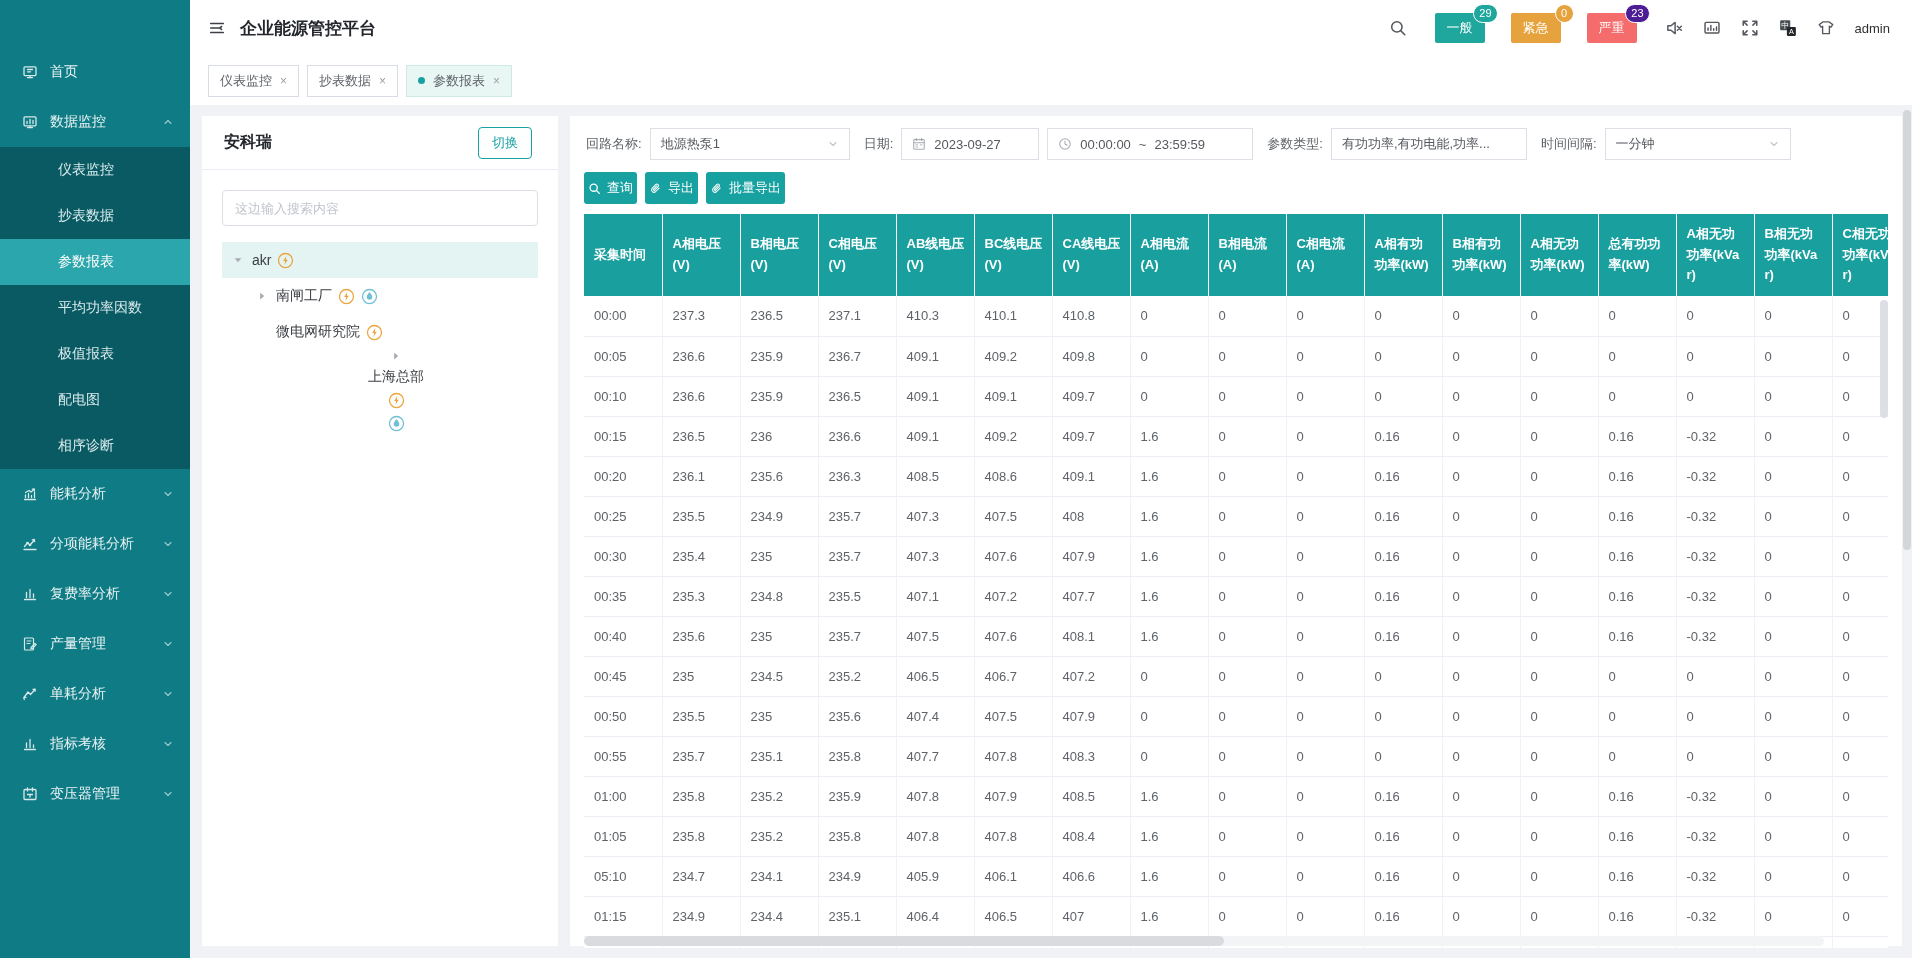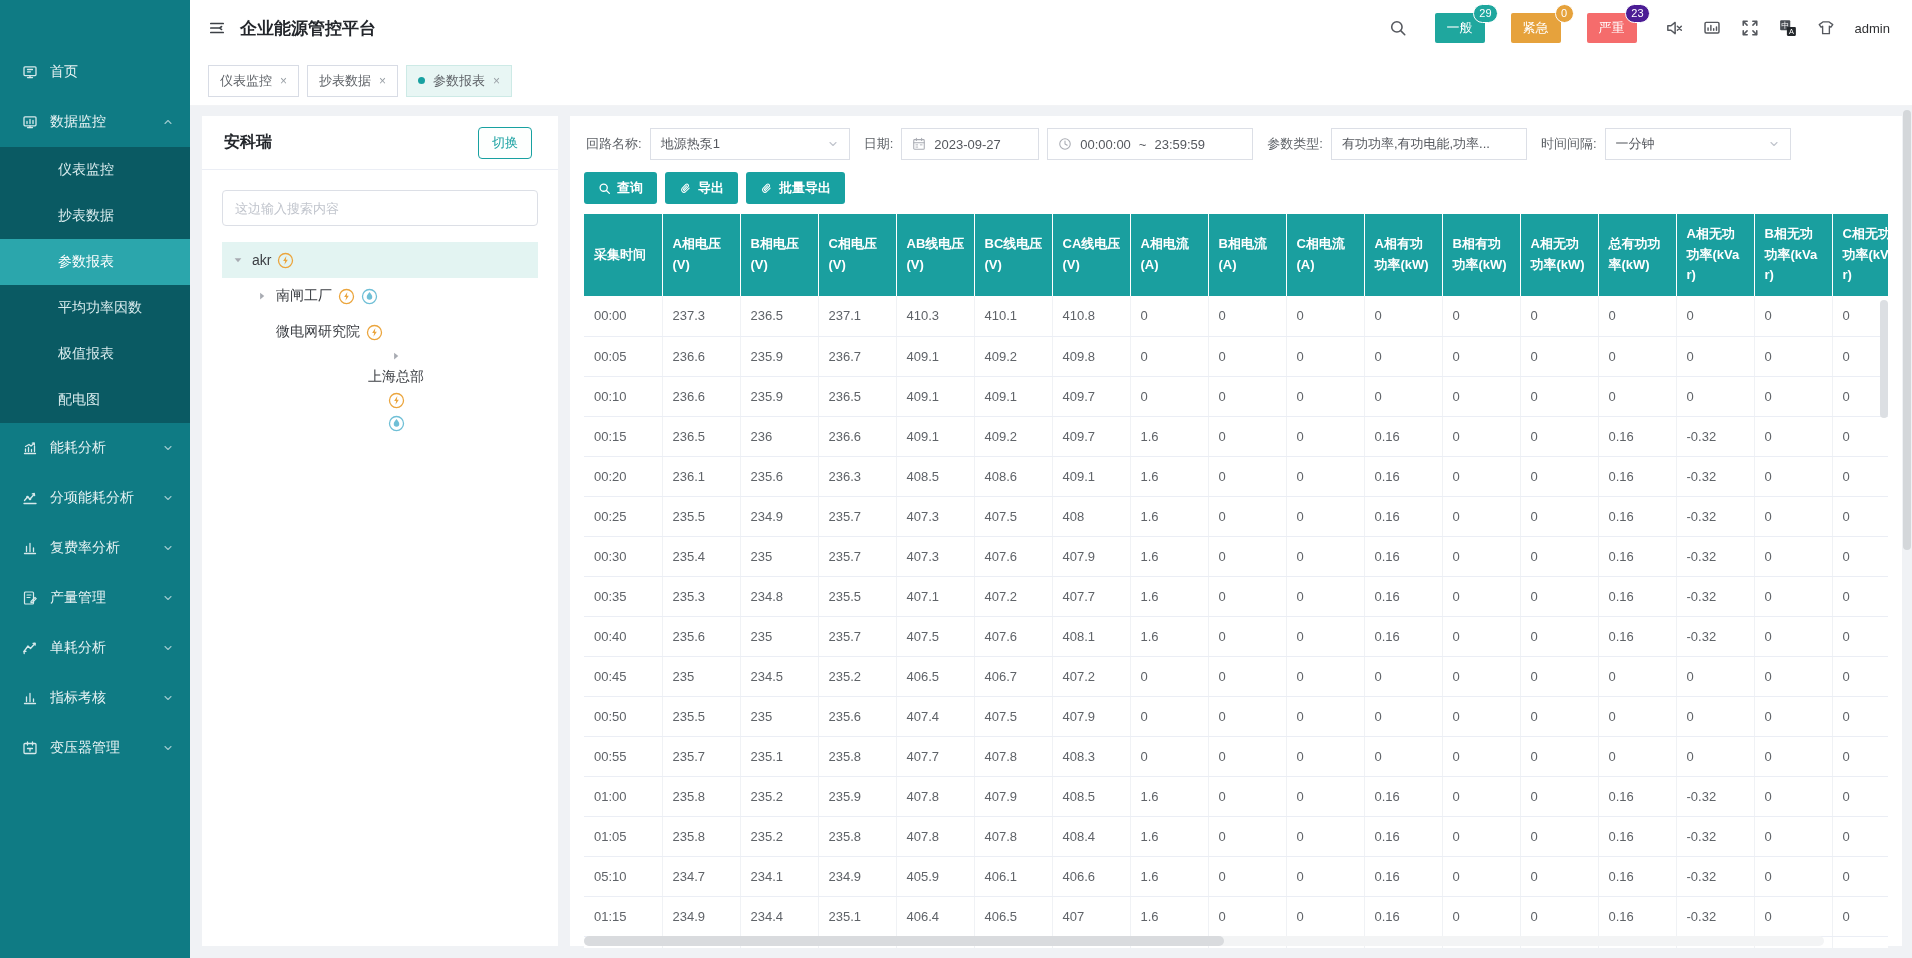--- a/index.html
+++ b/index.html
@@ -64,21 +64,21 @@
   .filter-row { display:flex; align-items:center; gap:8px; white-space:nowrap; }
   .f-label { font-size:13px; color:#5f6368; margin-left:6px; }
   .f-label:first-child { margin-left:2px; }
   .f-box { height:32px; border:1px solid #dcdfe6; border-radius:0; display:flex; align-items:center; padding:0 10px; font-size:13px; color:#55585e; background:#fff; gap:8px; flex-shrink:0; }
   .f-box .icon { color:#a8abb2; display:flex; }
   .f-box .icon svg { width:14px; height:14px; }
   .f-box .chevron { margin-left:auto; color:#c0c4cc; display:flex; }
   .f-box .chevron svg { width:12px; height:12px; }
 
   .btn-row { display:flex; gap:8px; margin:12px 0 10px; }
-  .btn { background:#18a1a1; color:#fff; border:none; border-radius:3px; height:32px; padding:0 14px; font-size:13px; display:flex; align-items:center; gap:6px; cursor:pointer; font-family:inherit;font-weight:bold; }
+  .btn { background:#18a1a1; color:#fff; border:none; border-radius:3px; height:32px; padding:0 4px; font-size:13px; display:flex; align-items:center; gap:6px; cursor:pointer; font-family:inherit; }
   .btn .icon { display:flex; }
   .btn .icon svg { width:13px; height:13px; }
 
   .table-wrap { position:relative; height:734px; overflow:hidden; }
   table { border-collapse:collapse; table-layout:fixed; width:1326px; }
   thead th { background:#1a9f9f; color:#fff; font-size:13px; font-weight:bold; text-align:left; padding:6px 6px 6px 10px; height:82px; border-right:1px solid #fff; vertical-align:middle; word-break:break-all; line-height:1.6; }
   tbody td { height:40px; font-size:13px; color:#5f6368; padding:0 6px 0 10px; border-bottom:1px solid #ebeef5; border-right:1px solid #f0f2f5; background:#fff; white-space:nowrap; overflow:hidden; }
 
   .hscroll { position:absolute; left:0; width:1240px; bottom:2px; height:10px; background:#f3f4f5; border-radius:5px; }
   .hthumb { width:640px; height:10px; background:#d9dbde; border-radius:5px; cursor:pointer; }
@@ -130,20 +130,23 @@
             <span>参数报表</span>
           </div>
           <div class="menu-item">
             <span>平均功率因数</span>
           </div>
           <div class="menu-item">
             <span>极值报表</span>
           </div>
           <div class="menu-item">
             <span>配电图</span>
+          </div>
+          <div class="menu-item">
+            <span>相序诊断</span>
           </div>
         </div>
         <div class="menu-item">
           <span class="icon">
             <svg viewBox="0 0 16 16" fill="none" stroke="currentColor" stroke-linecap="round" stroke-linejoin="round" stroke-width="1.3">
               <path d="M2.5 13.5h11"></path>
               <path d="M3.5 11.5V9M6.5 11.5V7.5M9.5 11.5V9.5M12.5 11.5V6"></path>
               <path d="M3.5 6.5L7 4.5l2 1.5 3-2.5"></path>
               <path d="M10.4 3.2l1.8-.2.2 1.8"></path>
             </svg>

